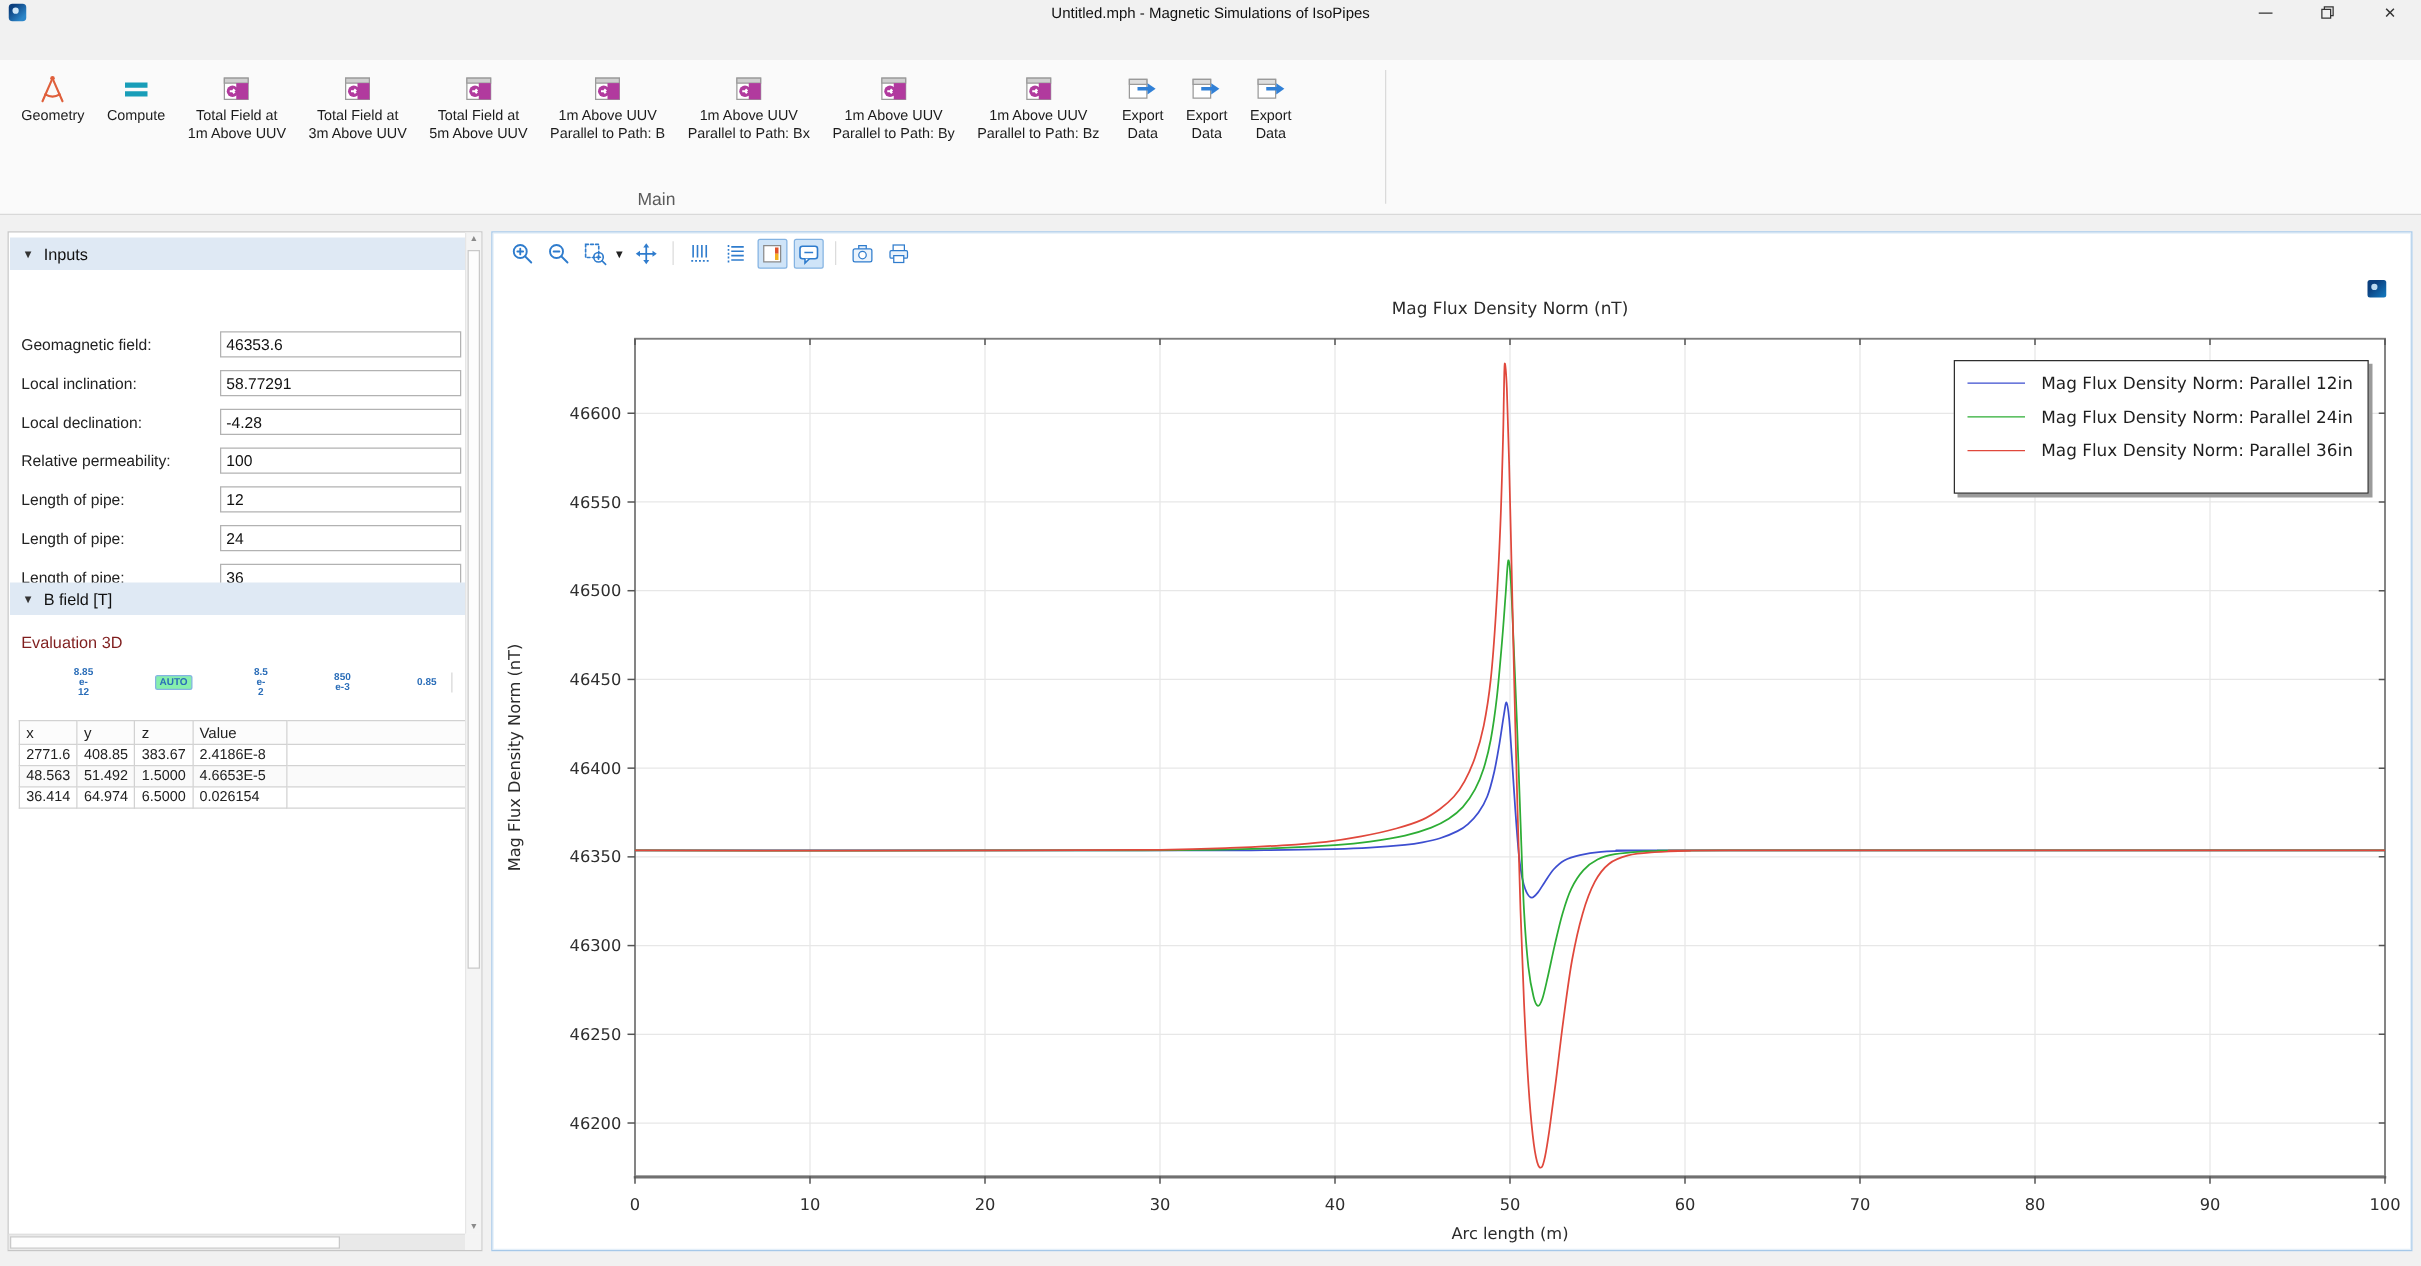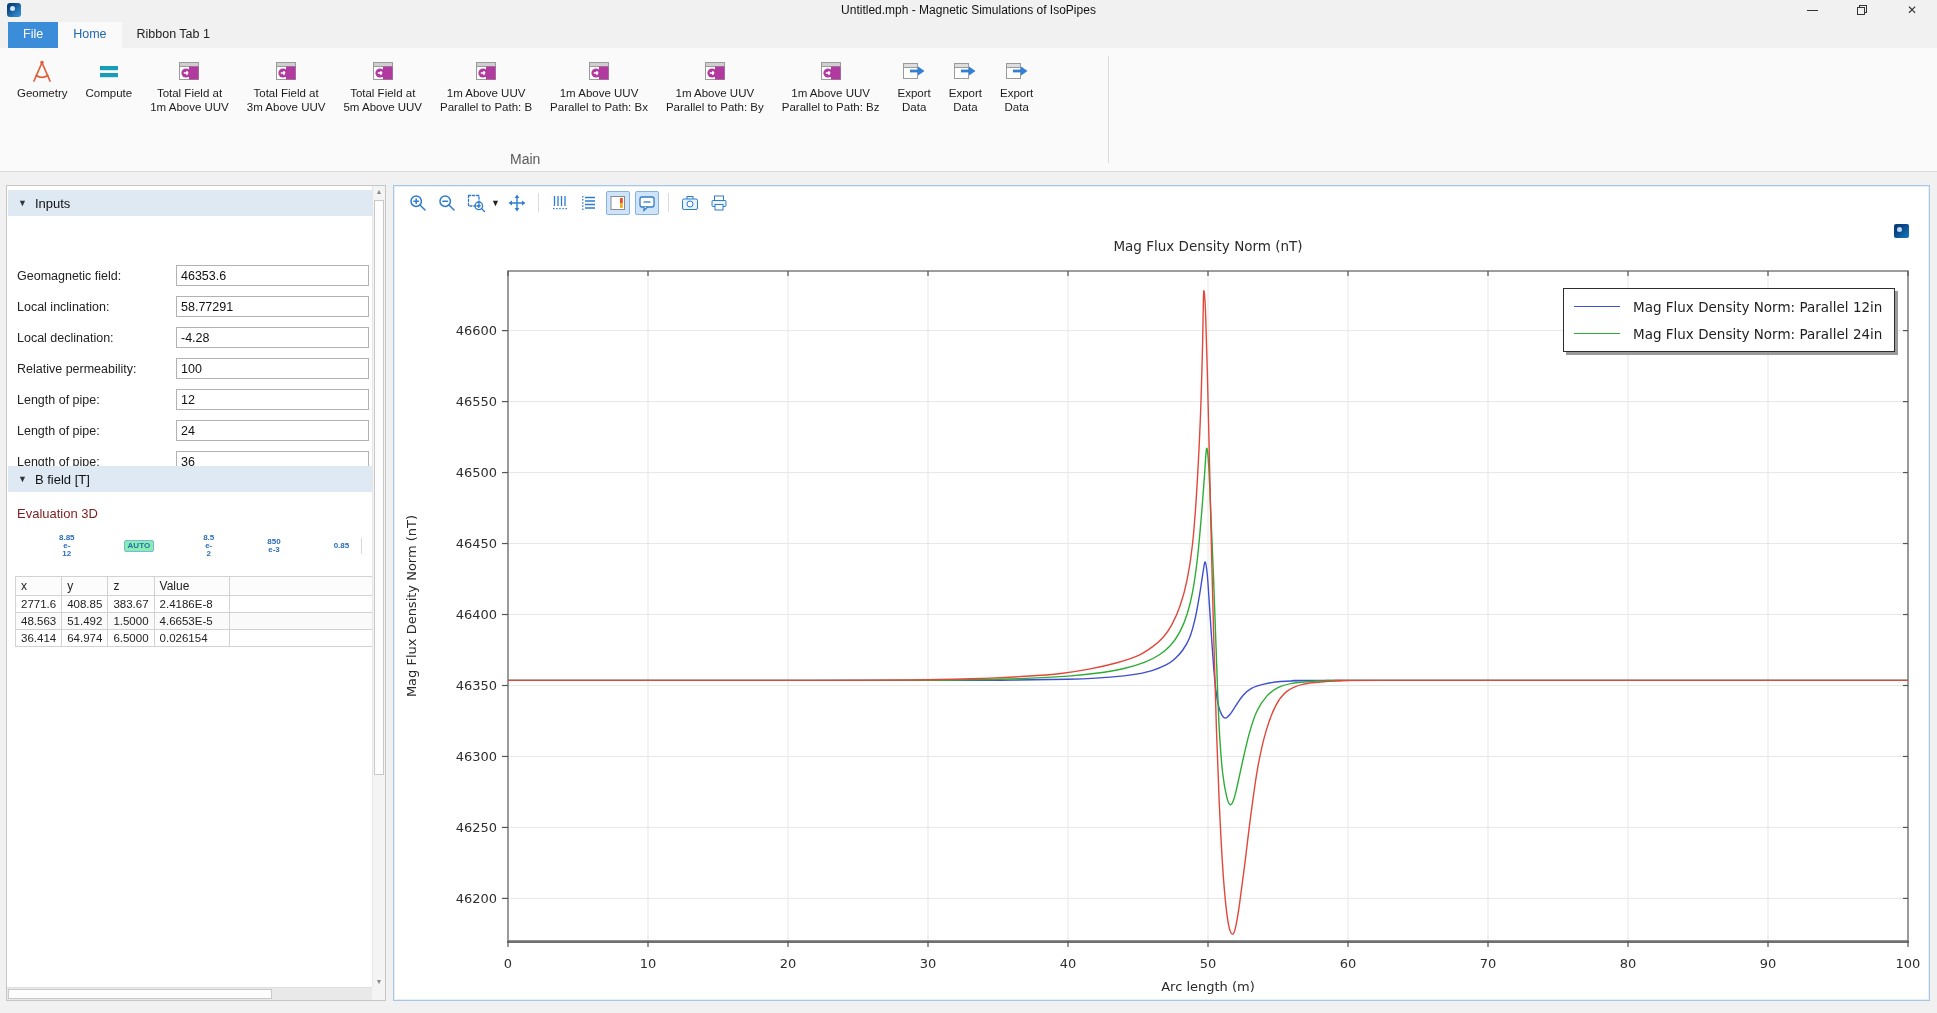--- a/index.html
+++ b/index.html
@@ -67,21 +67,21 @@
   #gtoolbar{position:absolute;left:2px;top:2px;right:2px;height:29px;background:#fff;
             display:flex;align-items:center;padding-left:10px;gap:5px;}
   .gbtn{width:24px;height:24px;display:flex;align-items:center;justify-content:center;
         border:1px solid transparent;background:transparent;border-radius:2px;padding:0;}
   .gbtn.active{background:#cfe4f8;border-color:#84b3e2;}
   .gsep{width:1px;height:19px;background:#dcdcdc;margin:0 4px;}
   .caret{font-size:9px;color:#222;margin-left:-2px;}
   #chart{position:absolute;left:2px;top:31px;right:2px;bottom:2px;background:#fff;}
   #chart svg{display:block;}
   #legend{position:absolute;left:1167px;top:71px;background:#fff;border:1.5px solid #2e2e2e;
-          box-shadow:3px 3px 0 #9b9b9b;padding:4px 12px 4px 10px;}
+          box-shadow:3px 3px 0 #9b9b9b;padding:4px 12px 20px 10px;}
   .lg-item{display:flex;align-items:center;height:27px;}
   .lg-line{display:inline-block;width:46px;height:0;border-top:1.6px solid;margin-right:13px;}
   .lg-label{font-family:"DejaVu Sans",sans-serif;font-size:13.5px;color:#1f1f1f;white-space:nowrap;}
   #plot-window-icon{position:absolute;right:18px;top:7px;width:15px;height:14px;border-radius:2px;
           background:linear-gradient(135deg,#0b3f7e 30%,#1273b8 90%);}
   #plot-window-icon:after{content:"";position:absolute;left:3px;top:3px;width:5px;height:5px;border-radius:50%;background:#bcd9ef;}
 </style>
 </head>
 <body>
 
@@ -99,25 +99,20 @@
           <rect x="3.5" y="1.5" width="7" height="7" fill="none" stroke="#333"></rect>
           <rect x="1.5" y="3.5" width="7" height="7" fill="#f1f1f1" stroke="#333"></rect>
         </svg>
       </div>
       <div class="wbtn">
           <span class="close-glyph">✕</span>
         </div>
     </div>
   </div>
 
-  <div id="tabrow">
-    <div class="tab file">File</div>
-    <div class="tab active">Home</div>
-    <div class="tab">Ribbon Tab 1</div>
-  </div>
 
   <div id="ribbon">
     <div id="ribbon-group">
       <div id="ribbon-buttons">
           <div class="rbtn">
             <span class="rico"><svg width="26" height="26" viewBox="0 0 26 26">
                 <circle cx="13" cy="4.5" r="1.8" fill="#df5f3b"></circle>
                 <g fill="none" stroke="#df5f3b" stroke-width="1.7" stroke-linecap="round">
                   <path d="M12.2 6.5 L5 23"></path>
                   <path d="M13.8 6.5 L21 23"></path>
@@ -562,17 +557,21 @@
         </svg>
       <div id="legend">
           <div class="lg-item">
             <span class="lg-line" style="border-top-color: rgb(61, 78, 208);"></span>
             <span class="lg-label">Mag Flux Density Norm: Parallel 12in</span>
           </div>
           <div class="lg-item">
             <span class="lg-line" style="border-top-color: rgb(45, 173, 53);"></span>
             <span class="lg-label">Mag Flux Density Norm: Parallel 24in</span>
           </div>
+          <div class="lg-item">
+            <span class="lg-line" style="border-top-color: rgb(224, 72, 60);"></span>
+            <span class="lg-label">Mag Flux Density Norm: Parallel 36in</span>
+          </div>
         </div>
       <div id="plot-window-icon"></div>
     </div>
   </div>
 </div>
 
 </body></html>

